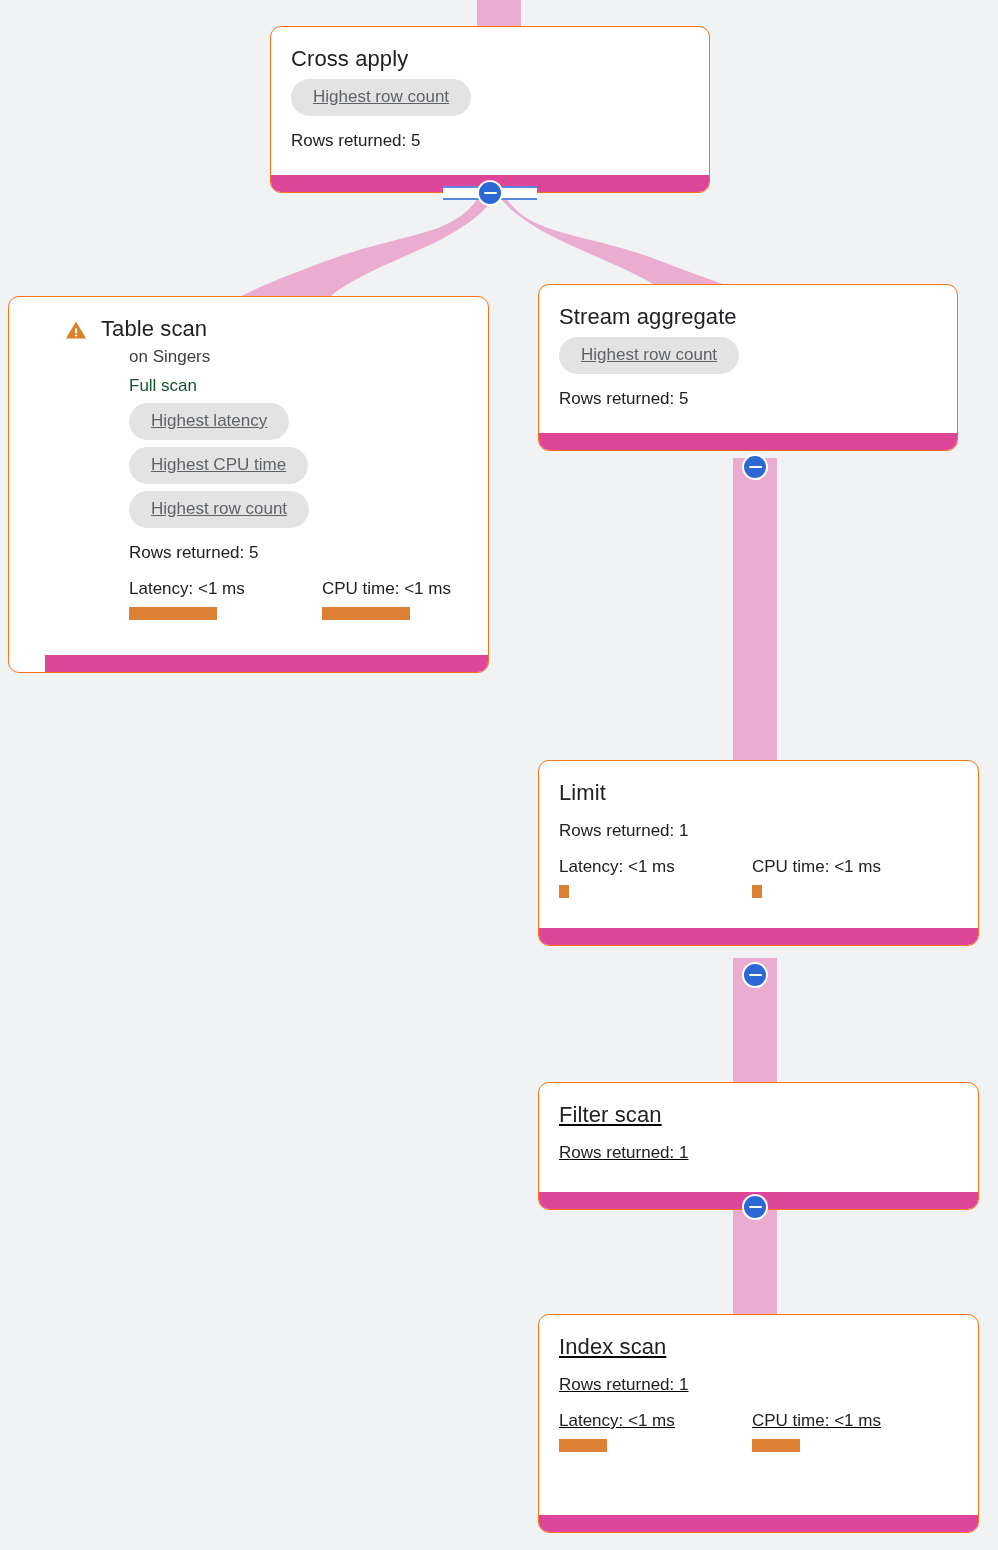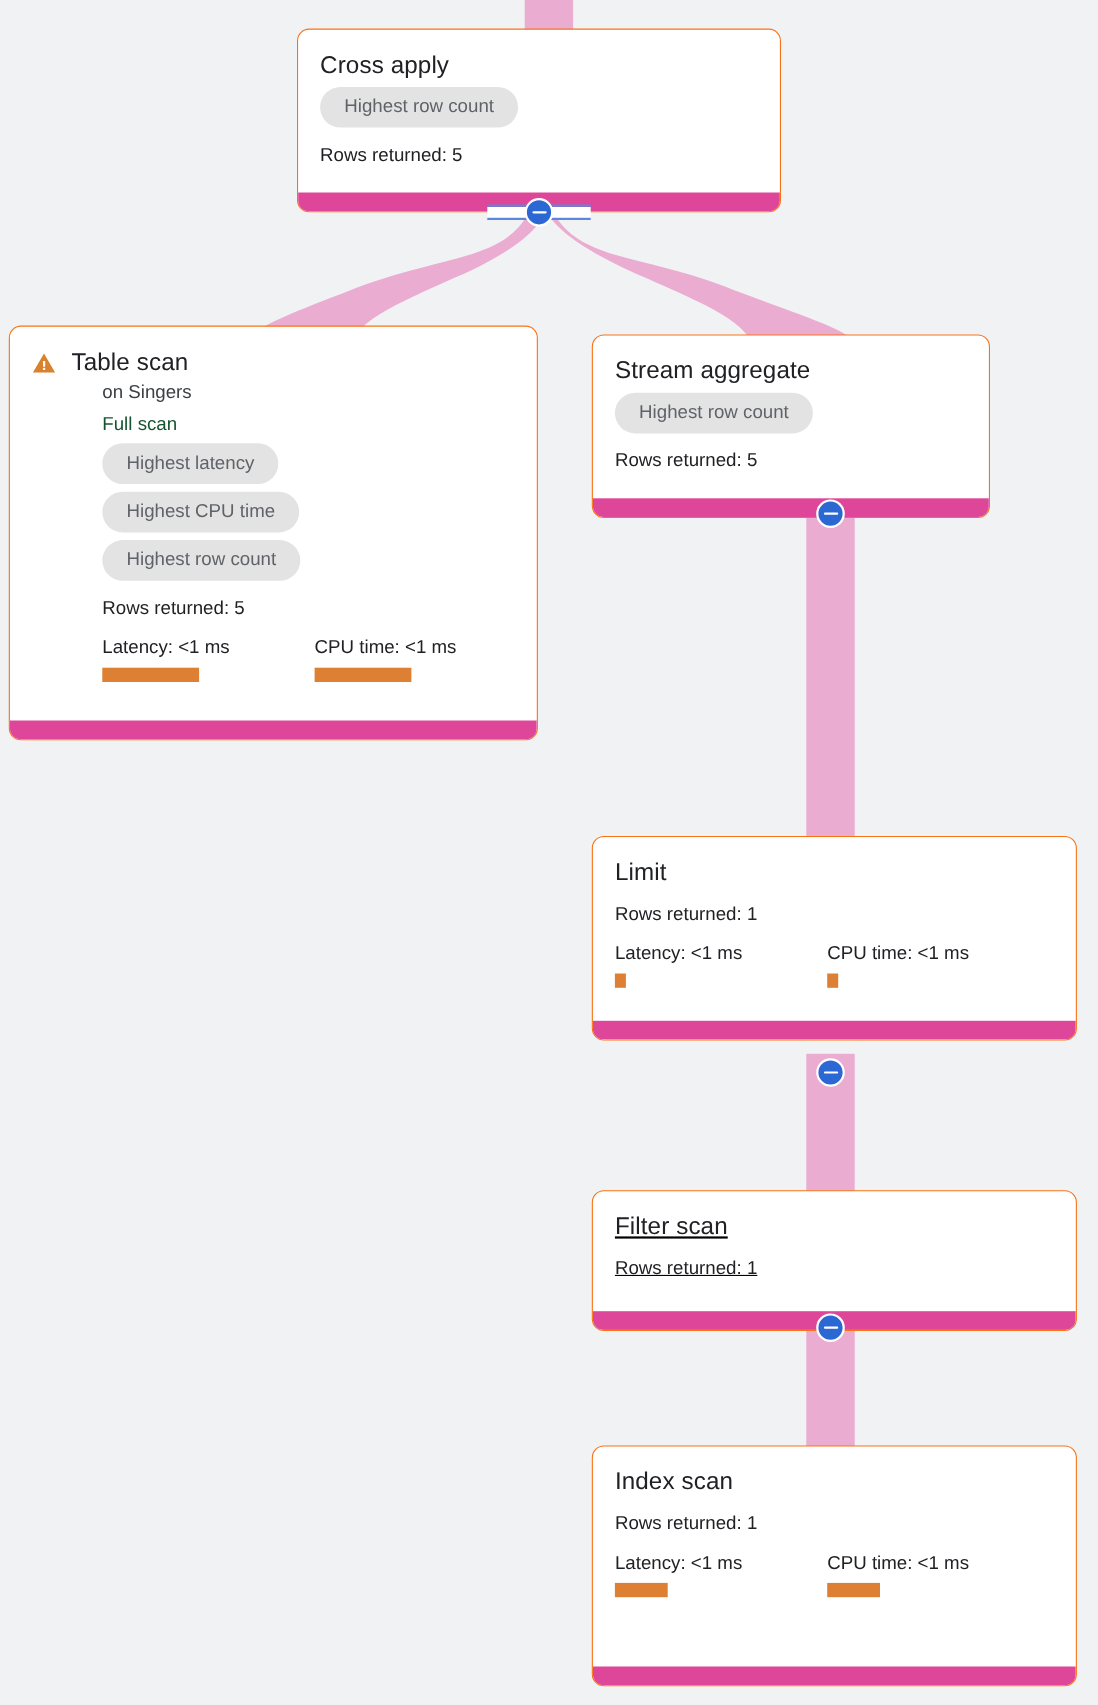--- a/index.html
+++ b/index.html
@@ -84,20 +84,21 @@
   .badge {
     display: inline-block;
     background: #E3E3E3;
     color: #5F6368;
     font-size: 17px;
     line-height: 20px;
     padding: 8px 22px 9px 22px;
     border-radius: 20px;
     margin: 3px 0 4px 0;
     white-space: nowrap;
+    text-decoration: underline;
   }
   .rows-line {
     font-size: 17px;
     color: #202124;
     line-height: 30px;
     margin-top: 6px;
     white-space: nowrap;
   }
 
   
@@ -213,21 +214,21 @@
       <div class="rows-line">Rows returned: 5</div>
     </div>
     <div class="node-foot"></div>
   </div>
 
   <div class="toggle-rail" style="left:443px; top:186px; width:45px;"></div>
   <div class="toggle-rail" style="left:492px; top:186px; width:45px;"></div>
 
   <div class="toggle" style="left:477px; top:180px;" title="Collapse node"></div>
 
-  <div class="node" id="node-table-scan" style="left:8px; top:296px; width:481px; height:377px;">
+  <div class="node" id="node-table-scan" style="left:8px; top:296px; width:481px; height:377px;padding-left:36px;">
     <div class="node-body">
       <div class="node-head">
         <svg class="warn-icon" viewBox="0 0 24 24">
           <path d="M12 2.6 23 21.4H1z" fill="#D9822B"></path>
           <rect x="11" y="10" width="2.2" height="5.6" fill="#FFFFFF" rx="0.6"></rect>
           <rect x="11" y="16.8" width="2.2" height="2.2" fill="#FFFFFF" rx="0.6"></rect>
         </svg>
         <div class="node-title">Table scan</div>
       </div>
       <div style="padding-left:64px; display:flex; flex-direction:column; align-items:flex-start; margin-top:-4px;">
@@ -245,21 +246,21 @@
           <div class="metric">
             <div class="metric-label">CPU time: &lt;1 ms</div>
             <div class="metric-bar" style="width:88px;"></div>
           </div>
         </div>
       </div>
     </div>
     <div class="node-foot"></div>
   </div>
 
-  <div class="node" id="node-stream-aggregate" style="left:538px; top:304px; width:362px; height:167px;justify-content:center;">
+  <div class="node" id="node-stream-aggregate" style="left:538px; top:284px; width:420px; height:167px;justify-content:center;">
     <div class="node-body">
       <div class="node-head">
         <div class="node-title">Stream aggregate</div>
       </div>
       <div class="badge">Highest row count</div>
       <div class="rows-line">Rows returned: 5</div>
     </div>
     <div class="node-foot"></div>
   </div>
 
@@ -292,21 +293,21 @@
       <div class="node-head">
         <div class="node-title">Filter scan</div>
       </div>
       <div class="rows-line">Rows returned: 1</div>
     </div>
     <div class="node-foot"></div>
   </div>
 
   <div class="toggle" style="left:742px; top:1194px;" title="Collapse node"></div>
 
-  <div class="node" id="node-index-scan" style="left:538px; top:1314px; width:441px; height:219px;">
+  <div class="node" id="node-index-scan" style="left:538px; top:1314px; width:441px; height:219px;text-decoration:underline;">
     <div class="node-body">
       <div class="node-head">
         <div class="node-title">Index scan</div>
       </div>
       <div class="rows-line">Rows returned: 1</div>
       <div class="metrics">
         <div class="metric" style="width:193px;">
           <div class="metric-label">Latency: &lt;1 ms</div>
           <div class="metric-bar" style="width:48px;"></div>
         </div>

